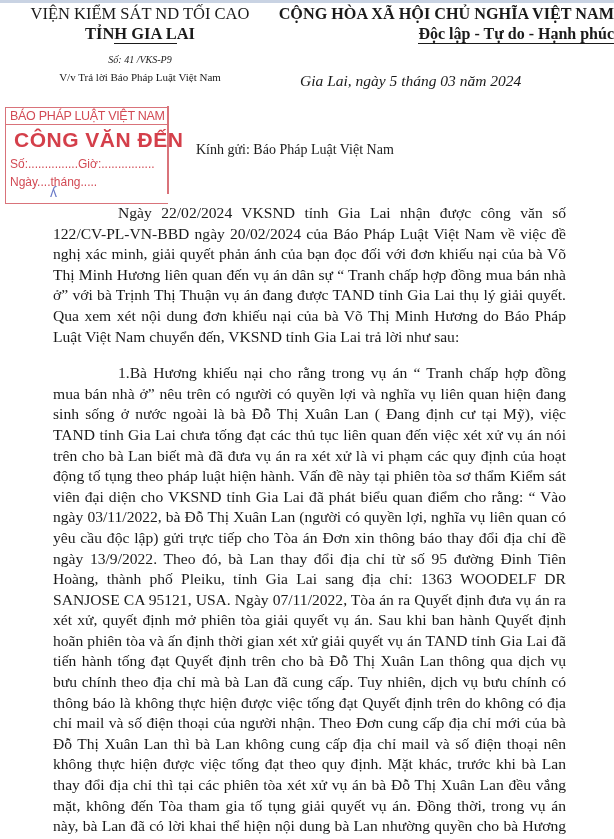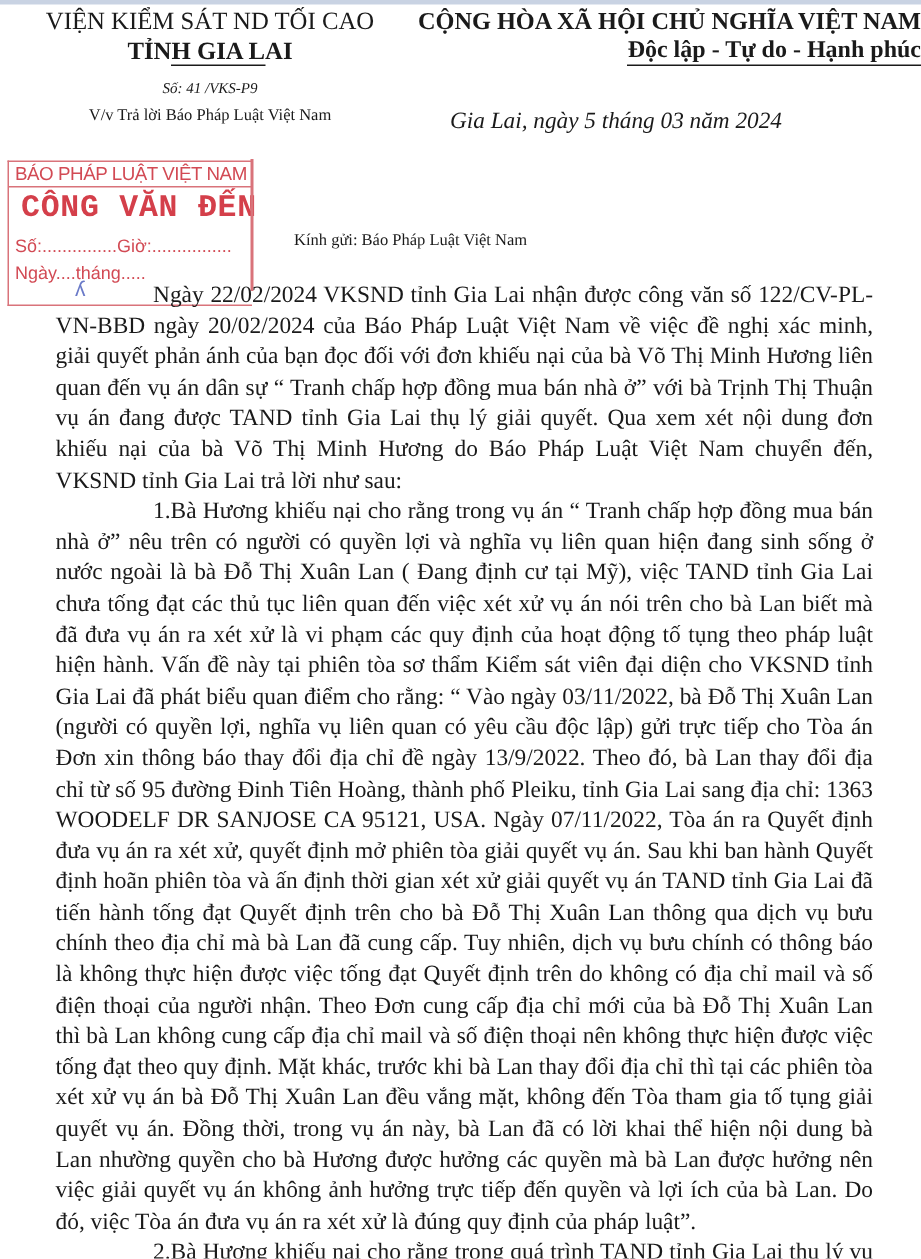--- a/index.html
+++ b/index.html
@@ -46,40 +46,40 @@
   }
   .stamp::after {
     content: ""; position: absolute; left: 161px; top: -2px; width: 1.5px; height: 88px;
     background: #d9737a;
   }
   .stamp .s1 {
     font-size: 12.5px; line-height: 16px; padding-left: 4px; letter-spacing: -0.3px;
     border-bottom: 1.5px solid #d9737a; width: 158px; white-space: nowrap;
   }
   .stamp .s2 {
-    font-family: Liberation Mono, monospace;
+    font-family: Liberation Sans, sans-serif;
     font-size: 21px; font-weight: bold; line-height: 30px; padding-left: 8px;
     letter-spacing: 0.5px; color: #d43f4a; white-space: nowrap;
   }
   .stamp .s3 { font-size: 12px; line-height: 18px; padding-left: 4px; white-space: nowrap; }
   .stamp .s4 { font-size: 12px; line-height: 18px; padding-left: 4px; white-space: nowrap; }
   .stamp .sig {
     position: absolute; left: 44px; top: 76px; font-size: 14px; color: #6a7ac8;
   }
 
   .greeting {
-    position: absolute; left: 196px; top: 154px;
-    font-size: 11px; white-space: nowrap;
+    position: absolute; left: 196px; top: 142px;
+    font-size: 14px; white-space: nowrap;
   }
 
   .body-text {
     position: absolute; left: 37px; top: 187px; width: 545px;
     font-size: 15.6px; line-height: 20.6px; text-align: justify;
   }
-  .body-text p { margin: 0; }
+  .body-text p { margin: 16px; }
   .body-text .indent { text-indent: 65px; }
   .body-text .first { text-indent: 65px; }
 </style>
 </head>
 <body>
 
 <div class="topstrip"></div>
 
 <div class="hdr-left">
   <div class="l1">VIỆN KIỂM SÁT ND TỐI CAO</div>

